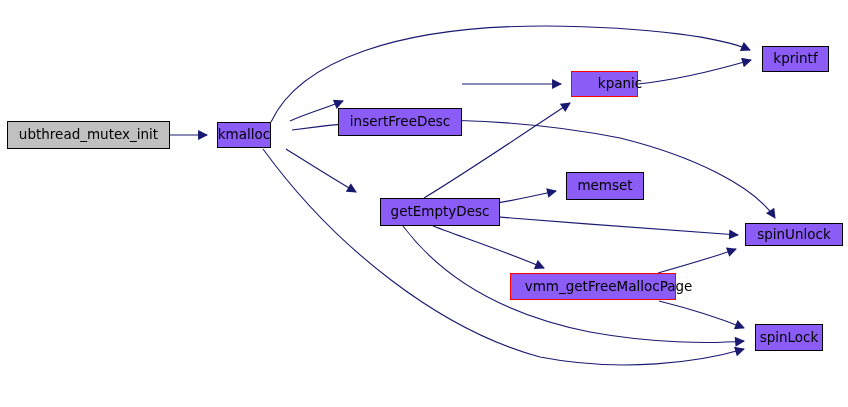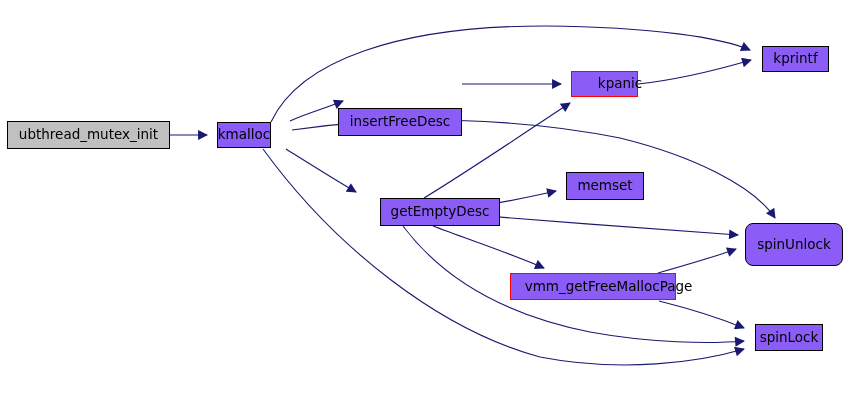--- a/index.html
+++ b/index.html
@@ -92,21 +92,21 @@
       </div>
       <div class="node" style="left: 762px; top: 46px; width: 67px; height: 26px;">
         <span>kprintf</span>
       </div>
       <div class="node" style="left: 340px; top: 198px; width: 120px; height: 28px; margin-left: 40px;">
         <span>getEmptyDesc</span>
       </div>
       <div class="node" style="left: 566px; top: 172px; width: 78px; height: 28px;">
         <span>memset</span>
       </div>
-      <div class="node" style="left: 745px; top: 223px; width: 98px; height: 43px; border-radius: 8px;">
+      <div class="node" style="left: 745px; top: 223px; width: 98px; height: 23px;">
         <span>spinUnlock</span>
       </div>
       <div class="node alert" style="left: 510px; top: 273px; width: 166px; height: 27px;">
         <span>vmm_getFreeMallocPage</span>
       </div>
       <div class="node" style="left: 755px; top: 324px; width: 68px; height: 27px;">
         <span>spinLock</span>
       </div>
     </div>
 </div>

